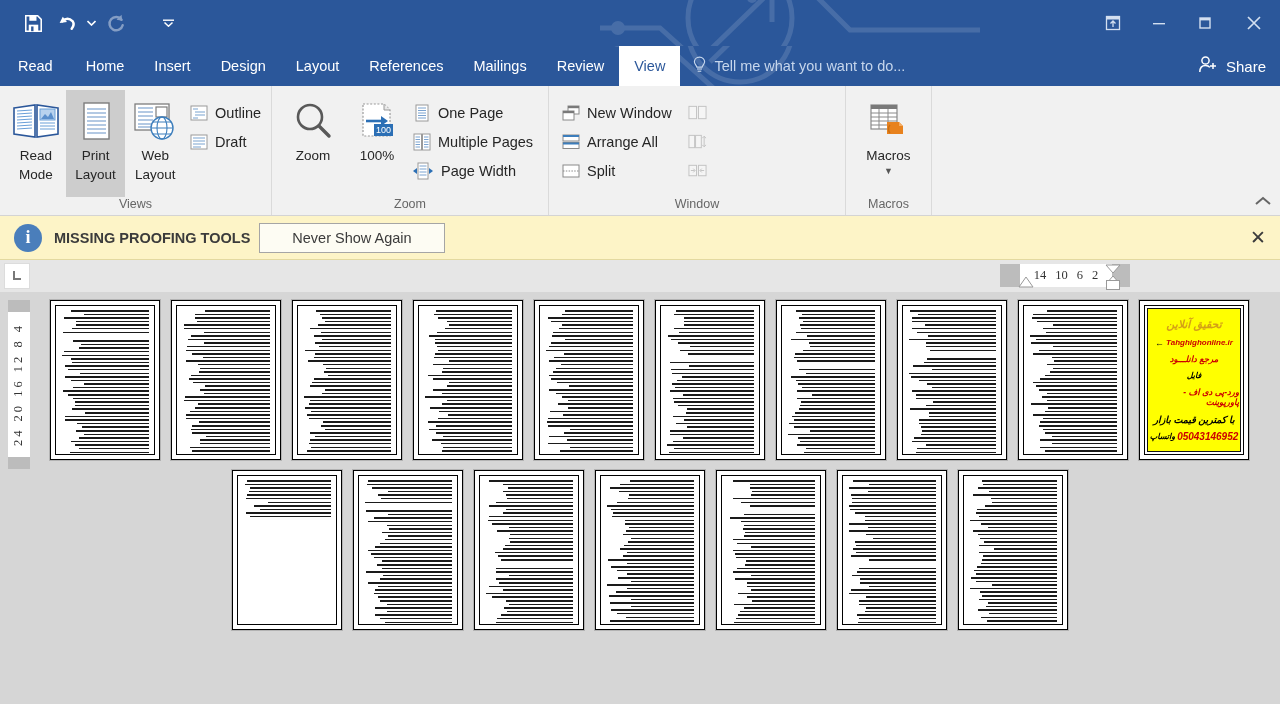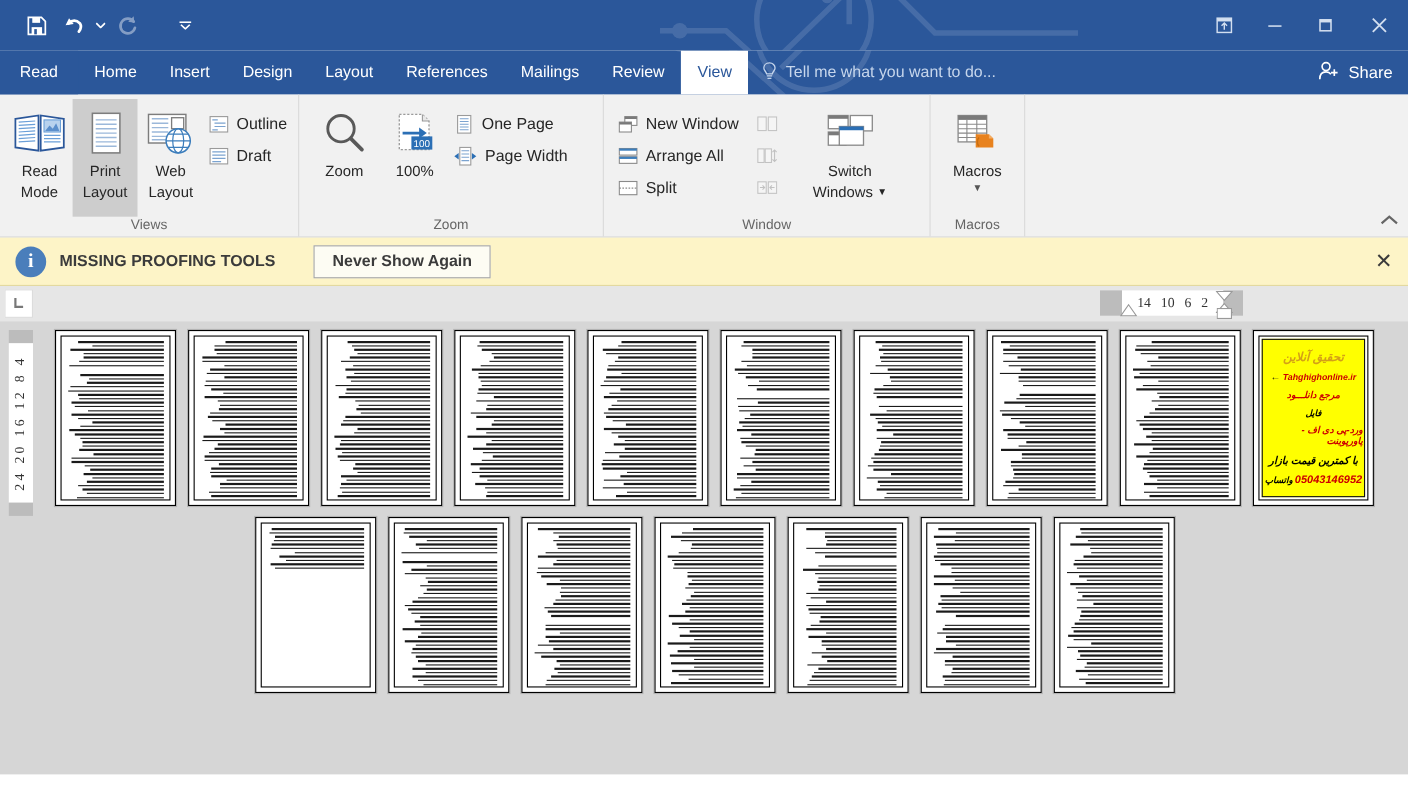--- a/index.html
+++ b/index.html
@@ -190,27 +190,25 @@
     color: #fff;
     display: flex; align-items: center; justify-content: center;
     font-size: 18px; font-weight: bold;
     font-family: "Liberation Serif", serif;
     flex: none;
     margin-right: 12px;
   }
   .notice-title { font-size: 14.5px; font-weight: bold; color: #3b3b3b; margin-right: 9px; }
   .notice-text { font-size: 14.5px; color: #3b3b3b; }
   .notice-btn {
-    margin-left: 26px;
     background: #fdfcf3;
     border: 1px solid #a5a5a5;
-    padding: 6px 16px;
+    padding: 6px 32px;
     font-size: 14.5px;
     color: #3b3b3b;
-    font-weight: bold;
   }
   .notice-close {
     position: absolute; right: 14px;
     font-size: 19px; color: #3b3b3b;
   }
 
   
   .rulerrow {
     height: 32px;
     background: #e6e6e6;
@@ -562,20 +560,32 @@
             <svg width="16" height="18" viewBox="0 0 16 18">
                 <rect x="2" y="1" width="12" height="16" fill="#fff" stroke="#9a9a9a" stroke-width="1"></rect>
                 <g stroke="#7ba3d0" stroke-width="1">
                   <path d="M4 4 L12 4 M4 6.5 L12 6.5 M4 9 L12 9 M4 11.5 L12 11.5 M4 14 L12 14"></path>
                 </g>
               </svg>
           </span>
           <span>One Page</span>
         </div>
         <div class="smallitem">
+          <span class="smallicon">
+            <svg width="18" height="18" viewBox="0 0 18 18">
+                <rect x="1" y="1" width="7.5" height="16" fill="#fff" stroke="#9a9a9a" stroke-width="1"></rect>
+                <rect x="9.5" y="1" width="7.5" height="16" fill="#fff" stroke="#9a9a9a" stroke-width="1"></rect>
+                <g stroke="#7ba3d0" stroke-width="1">
+                  <path d="M2.5 4 L7 4 M2.5 6.5 L7 6.5 M2.5 9 L7 9 M2.5 11.5 L7 11.5 M2.5 14 L7 14 M11 4 L15.5 4 M11 6.5 L15.5 6.5 M11 9 L15.5 9 M11 11.5 L15.5 11.5 M11 14 L15.5 14"></path>
+                </g>
+              </svg>
+          </span>
+          <span>Multiple Pages</span>
+        </div>
+        <div class="smallitem">
           <span class="smallicon" style="width:22px">
             <svg width="22" height="18" viewBox="0 0 22 18">
                 <rect x="6" y="1" width="10" height="16" fill="#fff" stroke="#9a9a9a" stroke-width="1"></rect>
                 <g stroke="#7ba3d0" stroke-width="1">
                   <path d="M7.5 4 L14.5 4 M7.5 7 L14.5 7 M7.5 10 L14.5 10 M7.5 13 L14.5 13"></path>
                 </g>
                 <path d="M5 6 L1 9 L5 12 Z" fill="#2b6fb5"></path>
                 <path d="M17 6 L21 9 L17 12 Z" fill="#2b6fb5"></path>
               </svg>
           </span>
@@ -645,38 +655,20 @@
             <svg width="20" height="16" viewBox="0 0 20 16">
                 <rect x="1" y="2" width="8" height="11" fill="#fff" stroke="#6a6a6a" stroke-width="1"></rect>
                 <rect x="11" y="2" width="8" height="11" fill="#fff" stroke="#6a6a6a" stroke-width="1"></rect>
                 <path d="M3 7.5 L7 7.5 M5.5 5.5 L7.5 7.5 L5.5 9.5" stroke="#6a6a6a" stroke-width="1" fill="none"></path>
                 <path d="M17 7.5 L13 7.5 M14.5 5.5 L12.5 7.5 L14.5 9.5" stroke="#6a6a6a" stroke-width="1" fill="none"></path>
               </svg>
           </span>
         </div>
       </div>
 
-      <div class="bigbtn" style="width:96px;margin-left:12px">
-        <div class="ic">
-          <svg width="48" height="40" viewBox="0 0 48 40">
-            <rect x="4" y="3" width="18" height="12" fill="#fff" stroke="#8a8a8a" stroke-width="1.2"></rect>
-            <rect x="4" y="3" width="18" height="3" fill="#7a7a7a"></rect>
-            <rect x="24" y="3" width="20" height="14" fill="#fff" stroke="#8a8a8a" stroke-width="1.2"></rect>
-            <rect x="4" y="18" width="16" height="12" fill="#fff" stroke="#8a8a8a" stroke-width="1.2"></rect>
-            <rect x="4" y="18" width="16" height="3" fill="#7a7a7a"></rect>
-            <rect x="14" y="13" width="22" height="17" fill="#fff" stroke="#8a8a8a" stroke-width="1.2"></rect>
-            <rect x="14" y="13" width="22" height="3.4" fill="#2b6fb5"></rect>
-          </svg>
-        </div>
-        <div class="lbl">Switch</div>
-        <div class="lbl">
-          <span>Windows</span>
-          <span style="font-size:9px;vertical-align:2px">▼</span>
-        </div>
-      </div>
     </div>
     <div class="rgroup-title">Window</div>
   </div>
 
   <div class="rgroup" style="width:86px">
     <div class="rgroup-body" style="justify-content:center">
       <div class="bigbtn" style="width:72px">
         <div class="ic">
           <svg width="48" height="40" viewBox="0 0 48 40">
             <rect x="6" y="3" width="26" height="24" fill="#fff" stroke="#8a8a8a" stroke-width="1.2"></rect>

